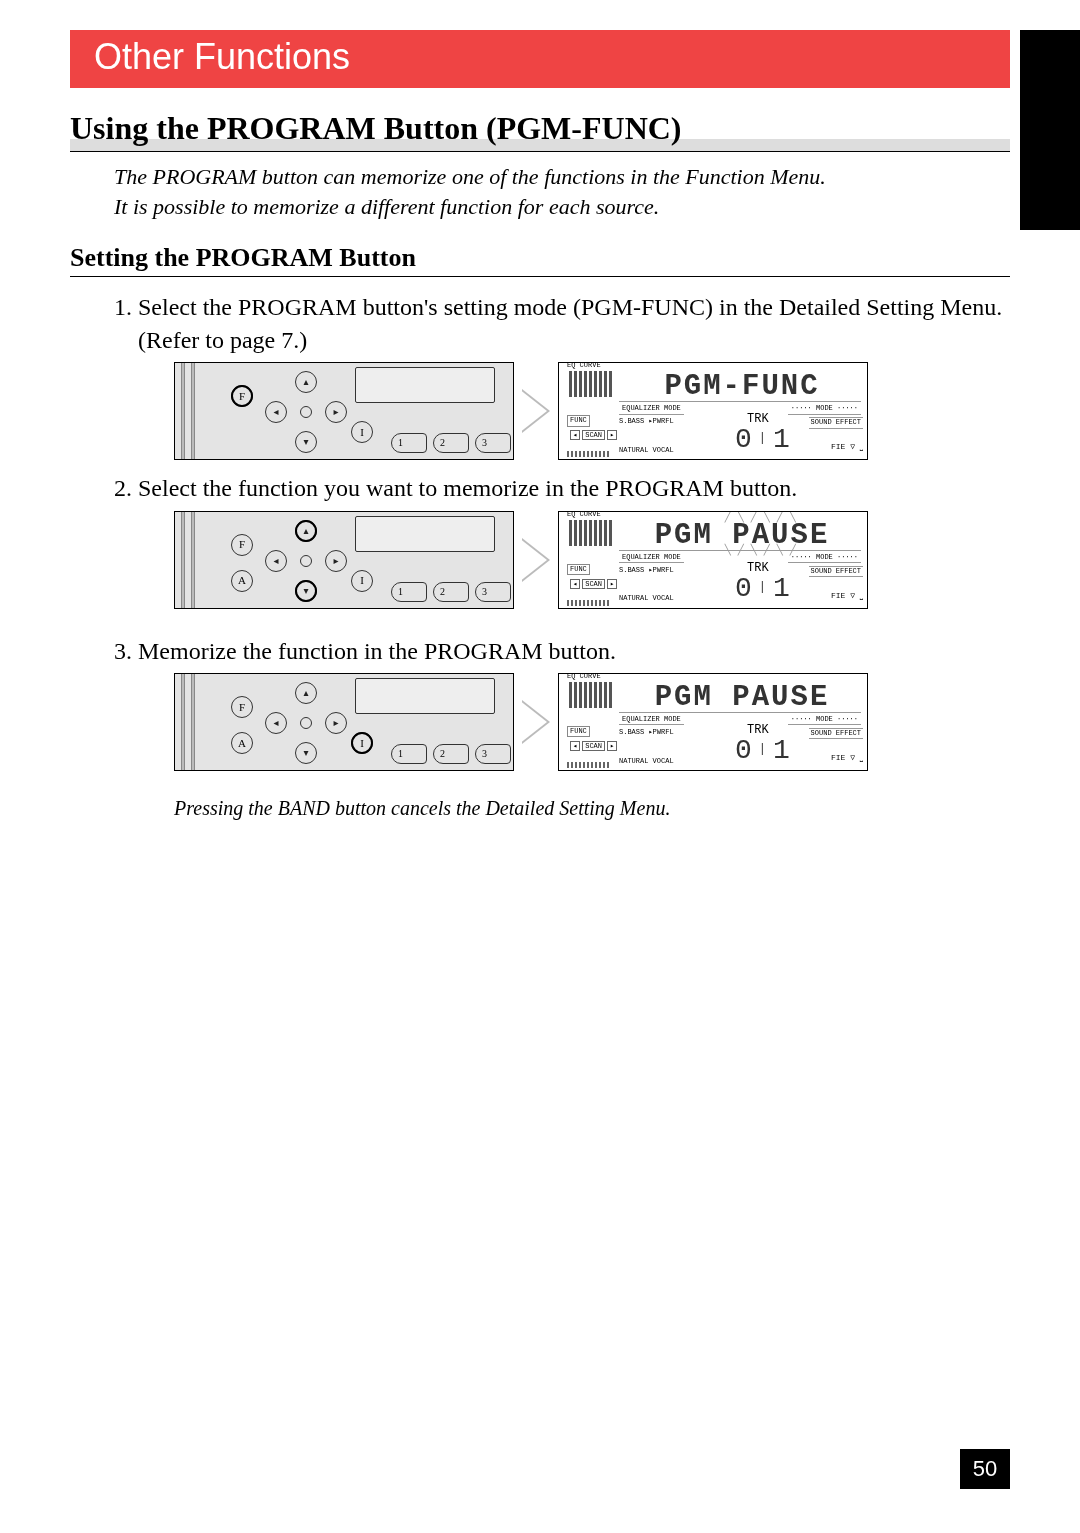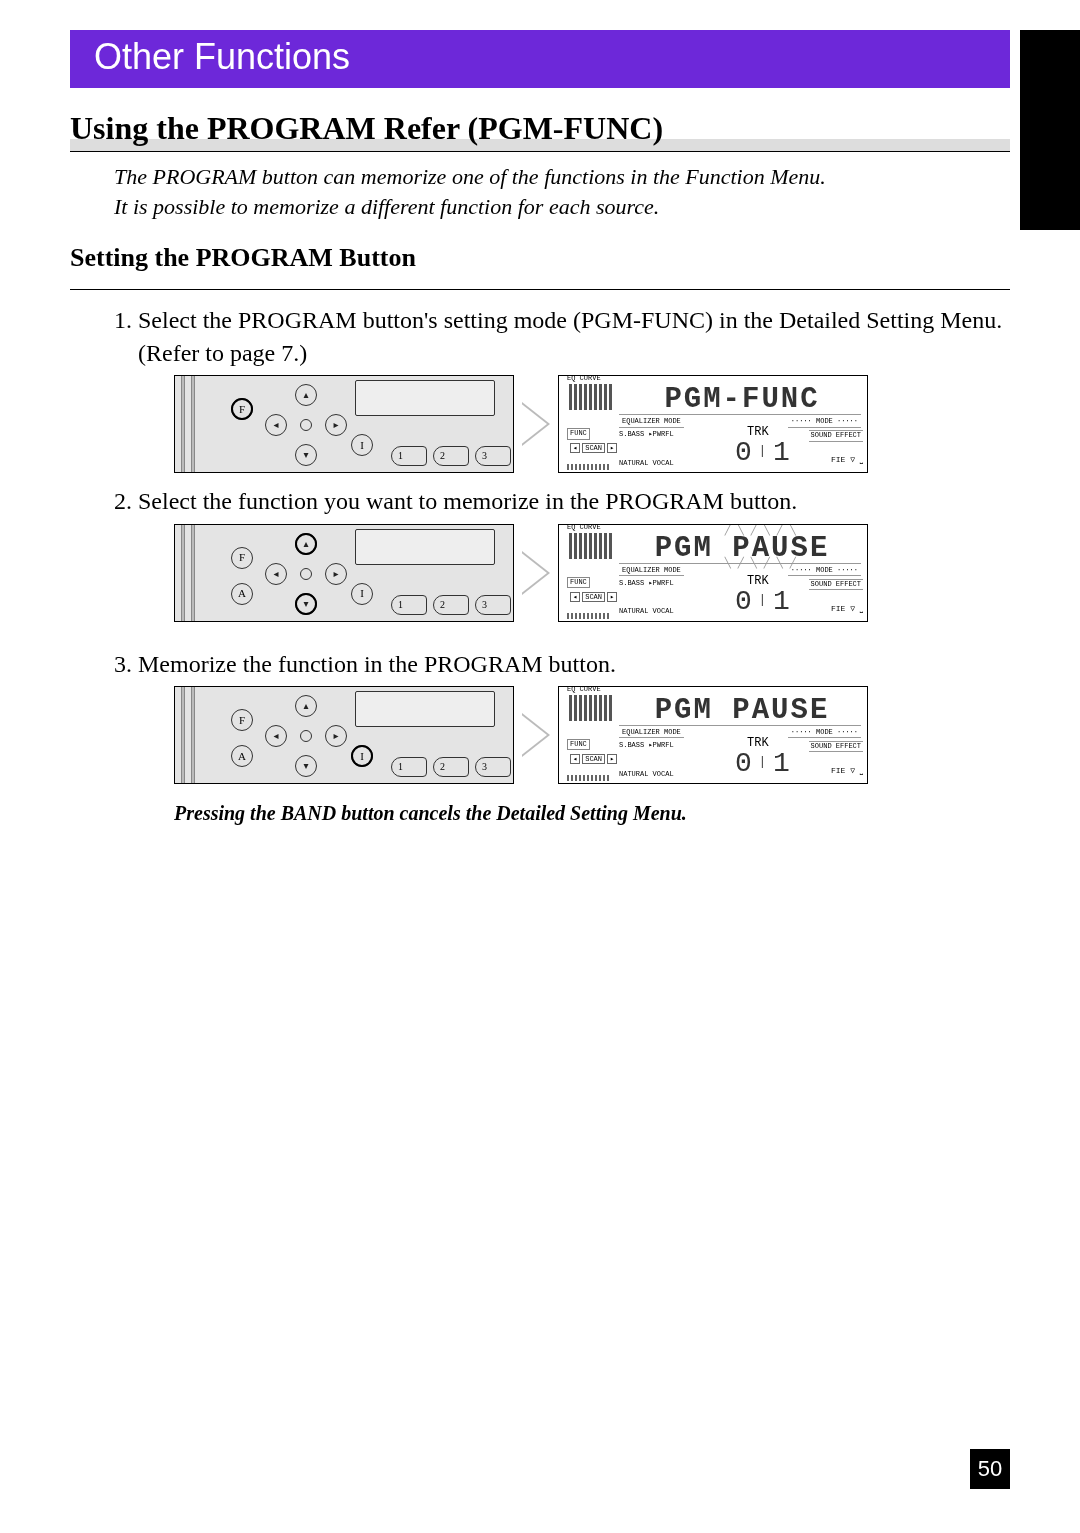--- a/index.html
+++ b/index.html
@@ -4,21 +4,21 @@
 <style>
   * { margin:0; padding:0; box-sizing:border-box; }
   body {
     width:1080px; height:1533px;
     background:#fff;
     font-family:"Times New Roman", serif;
     position:relative;
   }
   .page { padding:30px 70px 30px 70px; }
   .hdr {
-    background:#6d28d9; color:#fff;
+    background:#ef4444; color:#fff;
     font-family:Arial,Helvetica,sans-serif;
     font-size:36px; font-weight:400;
     padding:6px 24px 10px 24px;
   }
   .sidetab {
     position:absolute; right:0; top:30px;
     width:60px; height:200px; background:#000;
   }
   .h1 {
     font-size:32px; font-weight:bold;
@@ -26,21 +26,21 @@
     padding-bottom:4px; margin-top:22px;
     background:linear-gradient(#fff 70%,#ddd 70%);
   }
   .intro {
     font-style:italic; font-size:22px; font-weight:normal;
     padding:10px 0 0 44px; line-height:1.35;
   }
   .h2 {
     font-size:26px; font-weight:bold;
     border-bottom:1px solid #000;
-    margin-top:22px; padding-bottom:16px;
+    margin-top:22px; padding-bottom:3px;
   }
   ol { margin:14px 0 0 68px; font-size:24px; line-height:1.35; }
   ol li { padding-bottom:6px; }
   .figrow {
     display:flex; align-items:center; gap:8px;
     margin:6px 0 6px 36px;
   }
   .panel {
     border:1.5px solid #000; background:#e4e4e4;
     width:340px; height:98px; position:relative; overflow:hidden;
@@ -119,41 +119,41 @@
     background:repeating-linear-gradient(90deg,#666 0 2px,#fff 2px 4px);}
   .lcd .se{position:absolute;right:4px;top:54px;font-size:7px;
     border-top:1px solid #999;border-bottom:1px solid #999;padding:0 2px;}
   .lcd .fie{position:absolute;right:4px;bottom:6px;font-size:8px;}
   .flash .main::before,.flash .main::after{content:'';}
   .note {
     font-style:italic; font-weight:bold; font-size:18px;
     margin:6px 0 20px 36px;
   }
   .note2 {
-    font-style:italic; font-weight:bold; font-size:20px;
-    margin:16px 0 0 36px;
+    font-style:italic; font-weight:normal; font-size:20px;
+    margin:24px 0 0 36px;
   }
   .pagenum {
     position:absolute; bottom:44px; right:70px;
-    width:40px; height:40px; background:#000; color:#fff;
+    width:50px; height:40px; background:#000; color:#fff;
     display:flex; align-items:center; justify-content:center;
     font-family:Arial,sans-serif; font-size:22px;
   }
   .hl{outline:2px solid #000;outline-offset:-2px;}
 </style>
 </head>
 <body>
 
 <div class="sidetab"></div>
 
 <div class="page">
 
   <div class="hdr">Other Functions</div>
 
-  <div class="h1">Using the PROGRAM Refer (PGM-FUNC)</div>
+  <div class="h1">Using the PROGRAM Button (PGM-FUNC)</div>
 
   <div class="intro">
     <span>The PROGRAM button can memorize one of the functions in the Function Menu.</span><br>
     <span>It is possible to memorize a different function for each source.</span>
   </div>
 
   <div class="h2">Setting the PROGRAM Button</div>
 
   <ol>
 

